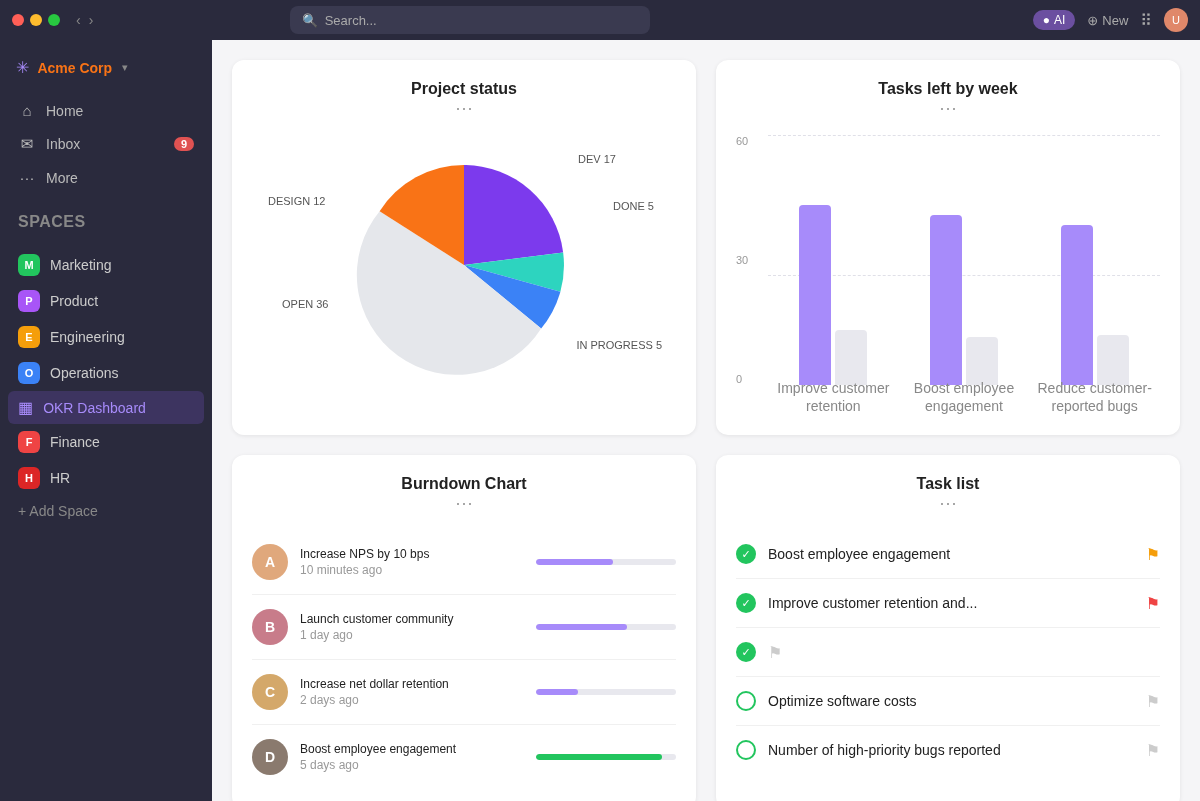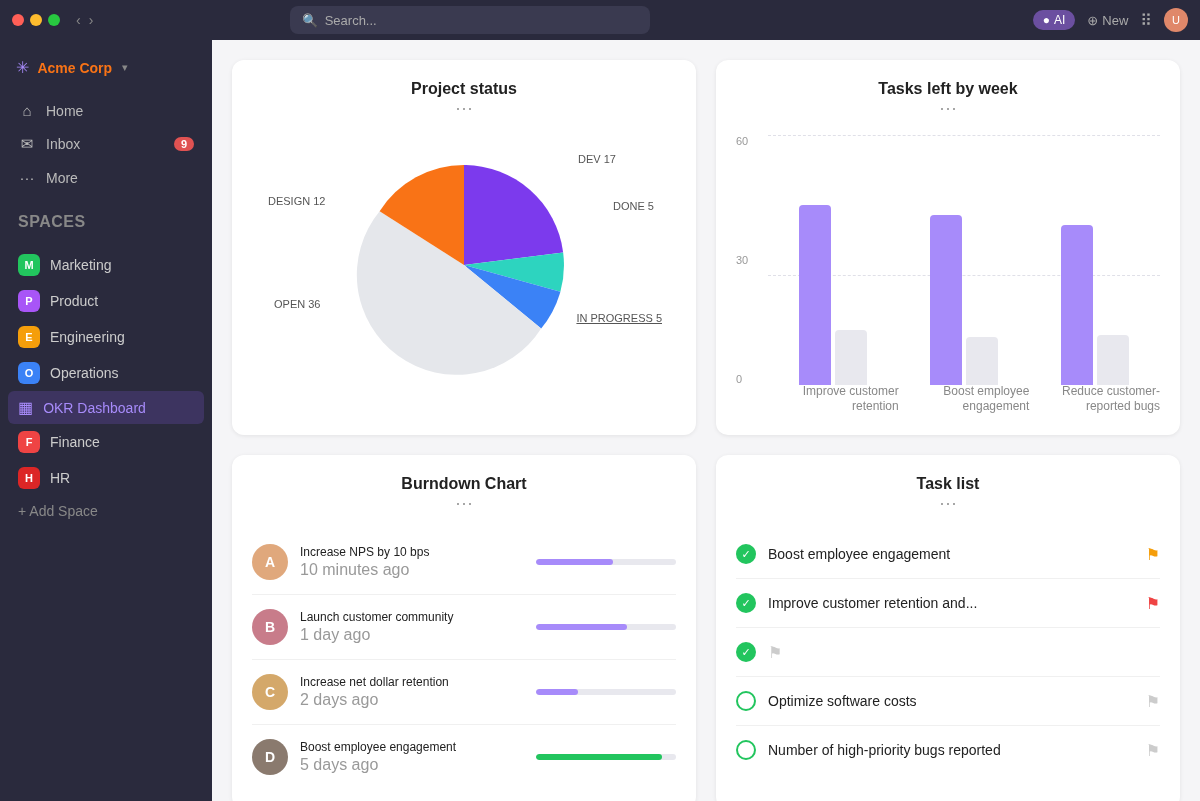--- a/index.html
+++ b/index.html
@@ -209,22 +209,22 @@
       width: 32px;
       border-radius: 4px 4px 0 0;
     }
     .bar-purple { background: #a78bfa; }
     .bar-gray { background: #e8e8ee; }
     .bar-label {
       position: absolute;
       bottom: 0;
       left: 0;
       right: 0;
-      text-align: right;
-      font-size: 12px;
+      text-align: center;
+      font-size: 14px;
       color: #888;
       line-height: 1.3;
     }
     .grid-line {
       position: absolute;
       left: 32px;
       right: 0;
       border-top: 1px dashed #e0e0e8;
     }
 
@@ -246,21 +246,21 @@
       object-fit: cover;
       display: flex;
       align-items: center;
       justify-content: center;
       font-size: 14px;
       font-weight: 600;
       color: white;
     }
     .burndown-info { flex: 1; }
     .burndown-name { font-size: 12px; color: #222; font-weight: 500; margin-bottom: 2px; }
-    .burndown-time { font-size: 16px; color: #999; }
+    .burndown-time { font-size: 12px; color: #999; }
     .burndown-bar-container { width: 140px; height: 6px; background: #e8e8ee; border-radius: 3px; overflow: hidden; }
     .burndown-bar-fill { height: 100%; border-radius: 3px; }
 
     
     .task-list { display: flex; flex-direction: column; }
     .task-item {
       display: flex;
       align-items: center;
       gap: 12px;
       padding: 14px 0;
@@ -400,22 +400,22 @@
 
           <path d="M0,0 L96.36,26.83 A100,100 0 0,1 77.16,63.57 Z" fill="#3b82f6"></path>
 
           <path d="M0,0 L77.16,63.57 A100,100 0 1,1 -84.39,-53.71 Z" fill="#e5e7eb"></path>
 
           <path d="M0,0 L-84.39,-53.71 A100,100 0 0,1 0,-100 Z" fill="#f97316"></path>
         </svg>
 
         <div class="pie-label" style="top:18px; right:60px;">DEV 17</div>
         <div class="pie-label" style="top:65px; right:22px;">DONE 5</div>
-        <div class="pie-label" style="bottom:71px; right:14px;text-decoration:underline;">IN PROGRESS 5</div>
-        <div class="pie-label" style="bottom:85px; left:22px;">OPEN 36</div>
+        <div class="pie-label" style="bottom:44px; right:14px;">IN PROGRESS 5</div>
+        <div class="pie-label" style="bottom:85px; left:30px;">OPEN 36</div>
         <div class="pie-label" style="top:60px; left:16px;">DESIGN 12</div>
       </div>
     </div>
 
     <div class="card">
       <div class="card-header">
         <span class="card-title">Tasks left by week</span>
         <span class="card-menu">···</span>
       </div>
       <div class="bar-chart-area">

